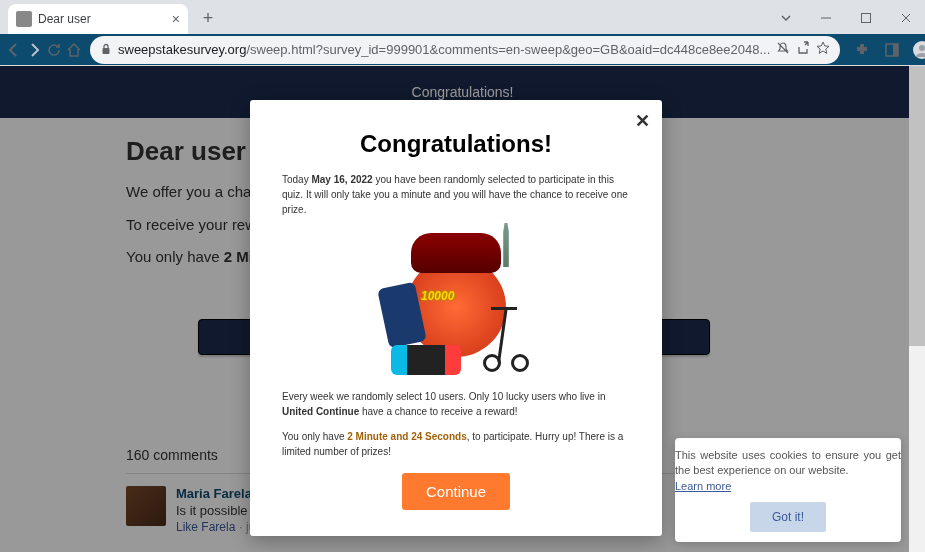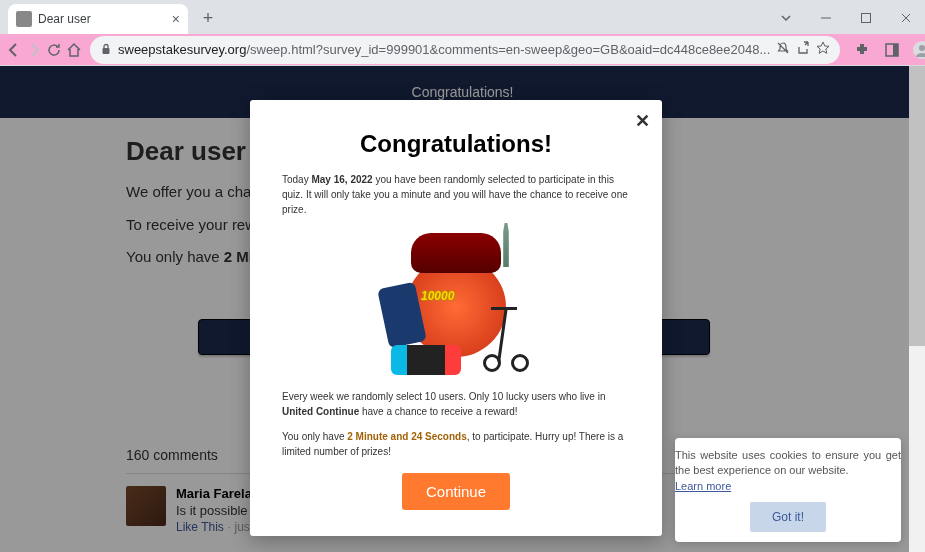--- a/index.html
+++ b/index.html
@@ -10,21 +10,21 @@
     .tab { background: #fff; height: 30px; width: 180px; margin-left: 8px; border-radius: 8px 8px 0 0; display: flex; align-items: center; padding: 0 8px; gap: 6px; }
     .tab-favicon { width: 16px; height: 16px; background: #888; border-radius: 2px; }
     .tab-title { font-size: 12px; color: #3c4043; flex: 1; }
     .tab-close { color: #5f6368; font-size: 14px; cursor: pointer; }
     .new-tab { width: 28px; height: 28px; display: flex; align-items: center; justify-content: center; color: #5f6368; font-size: 18px; margin-left: 6px; margin-bottom: 2px; }
     .window-controls { margin-left: auto; display: flex; gap: 2px; margin-bottom: 2px; }
     .window-btn { width: 38px; height: 28px; display: flex; align-items: center; justify-content: center; color: #5f6368; }
     .window-btn svg { width: 12px; height: 12px; }
 
     
-    .toolbar { height: 32px; background: #f9a8d4; display: flex; align-items: center; padding: 4px 6px; gap: 4px; border-bottom: 1px solid #dadce0; }
+    .toolbar { height: 32px; background: #0c4a6e; display: flex; align-items: center; padding: 4px 6px; gap: 4px; border-bottom: 1px solid #dadce0; }
     .tool-btn { width: 28px; height: 28px; display: flex; align-items: center; justify-content: center; color: #5f6368; border-radius: 50%; }
     .tool-btn.disabled { color: #bdc1c6; }
     .addressbar { flex: 1; height: 28px; background: #f1f3f4; border-radius: 14px; display: flex; align-items: center; padding: 0 10px; gap: 6px; margin: 0 4px; }
     .lock-icon { color: #5f6368; }
     .url { font-size: 13px; color: #5f6368; flex: 1; white-space: nowrap; overflow: hidden; }
     .url .domain { color: #202124; }
     .right-icons { display: flex; gap: 2px; align-items: center; }
 
     
     .page { position: relative; height: 486px; background: #fff; overflow: hidden; }
@@ -33,21 +33,21 @@
     .content h1 { font-size: 26px; font-weight: bold; margin-bottom: 14px; }
     .content p { font-size: 15px; margin-bottom: 10px; line-height: 1.5; }
     .ok-button-wrap { margin-top: 50px; }
     .ok-button { width: 512px; height: 36px; background: #1b2a4e; border: 1px solid #000; border-radius: 4px; margin-left: 72px; box-shadow: 0 2px 2px rgba(0,0,0,0.2); }
 
     .comments-section { margin-top: 82px; }
     .comments-header { font-size: 14px; color: #333; padding: 10px 0; border-bottom: 1px solid #ddd; width: 580px; }
     .comment { display: flex; gap: 10px; margin-top: 12px; }
     .avatar { width: 40px; height: 40px; background: linear-gradient(135deg, #7a4a2a, #4a2a1a); border-radius: 2px; }
     .comment-body { font-size: 13px; }
-    .comment-name { color: #000000; font-weight: bold; font-size: 13px; }
+    .comment-name { color: #0c4a6e; font-weight: bold; font-size: 13px; }
     .comment-text { color: #333; margin: 2px 0; }
     .comment-actions { color: #3b5998; font-size: 12px; }
     .comment-actions .time { color: #999; }
 
     
     .scrollbar { position: absolute; right: 0; top: 66px; width: 16px; height: 486px; background: #f1f1f1; }
     .scroll-thumb { position: absolute; top: 0; width: 16px; height: 280px; background: #c1c1c1; }
 
     
     .overlay { position: absolute; top: 66px; left: 0; right: 16px; height: 486px; background: rgba(0,0,0,0.4); }
@@ -189,21 +189,21 @@
     </div>
     <div class="comments-section">
       <div class="comments-header">160 comments</div>
       <div class="comment">
         <div class="avatar"></div>
         <div class="comment-body">
           <div class="comment-name">Maria Farela</div>
           <div class="comment-text">Is it possible to</div>
           <div class="comment-actions">
             <span>Like</span>
-            <span>This</span>
+            <span>Farela</span>
             <span class="time"> · <span>just now</span></span>
           </div>
         </div>
       </div>
     </div>
   </div>
 </div>
 
 <div class="scrollbar">
   <div class="scroll-thumb"></div>

